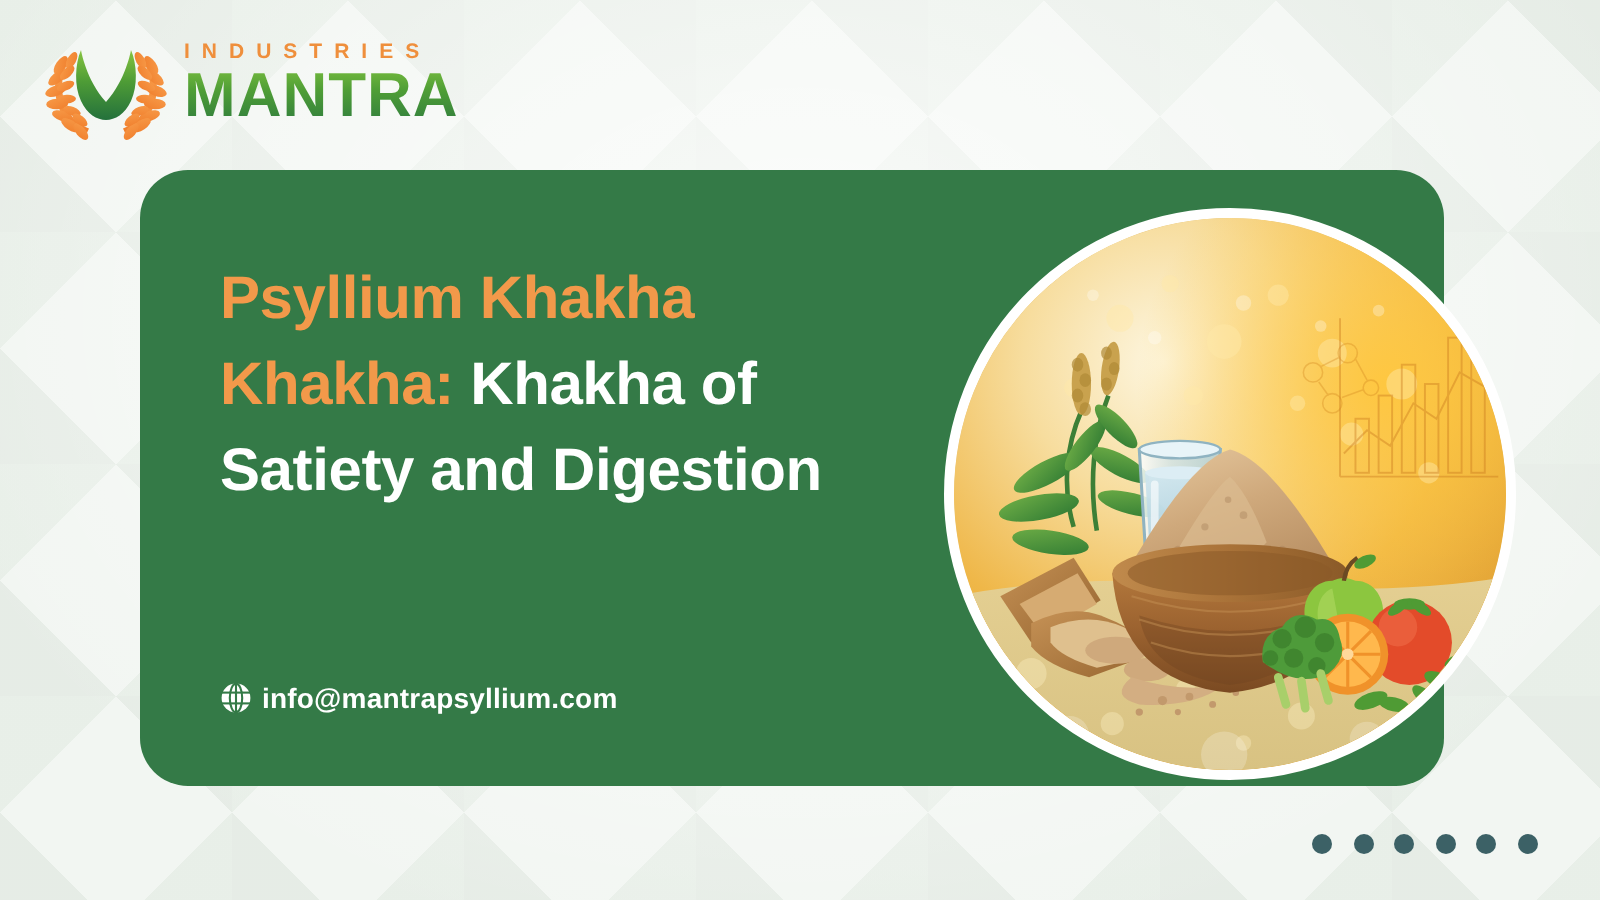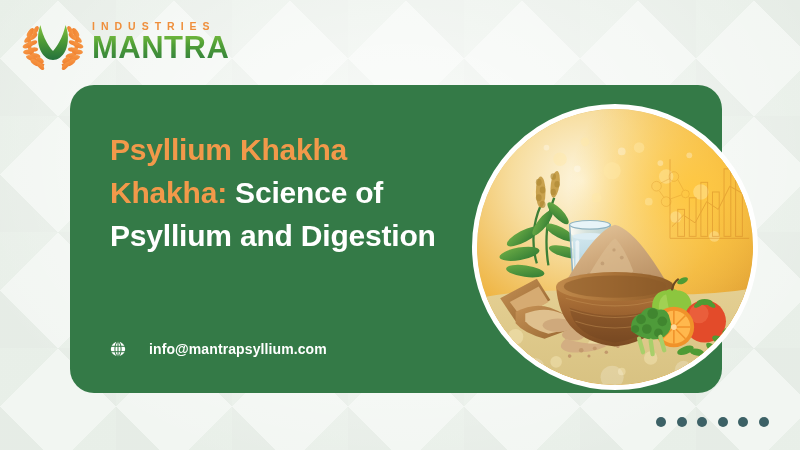--- a/index.html
+++ b/index.html
@@ -111,21 +111,21 @@
   .hl-accent { color: #f2994a; }
   .hl-plain  { color: #ffffff; }
 
   
   #email-row {
     position: absolute;
     left: 110px;
     top: 341px;
     display: flex;
     align-items: center;
-    gap: 23px;
+    gap: 5px;
   }
   #globe-icon {
     width: 16px;
     height: 16px;
     display: block;
     flex: 0 0 auto;
   }
   #email-text {
     font-size: 14px;
     font-weight: bold;
@@ -230,21 +230,21 @@
     </svg>
 
     <div id="logo-text">
       <span id="subwordmark">INDUSTRIES</span>
       <span id="wordmark">MANTRA</span>
     </div>
   </div>
 
   <div id="green-card"></div>
 
-  <h1 id="headline"><span class="hl-accent">Psyllium Khakha Khakha:</span><span class="hl-plain"> Science of Psyllium and Digestion</span></h1>
+  <h1 id="headline"><span class="hl-accent">Psyllium Khakha Khakha:</span><span class="hl-plain"> Khakha of Satiety and Digestion</span></h1>
 
   <div id="email-row">
     <svg id="globe-icon" viewBox="0 0 16 16">
       <circle cx="8" cy="8" r="7.2" fill="#ffffff"></circle>
       <g stroke="#347a47" stroke-width="1.05" fill="none">
         <ellipse cx="8" cy="8" rx="3.1" ry="7.2"></ellipse>
         <line x1="0.9" y1="5.3" x2="15.1" y2="5.3"></line>
         <line x1="0.9" y1="10.7" x2="15.1" y2="10.7"></line>
         <line x1="8" y1="0.8" x2="8" y2="15.2"></line>
       </g>

